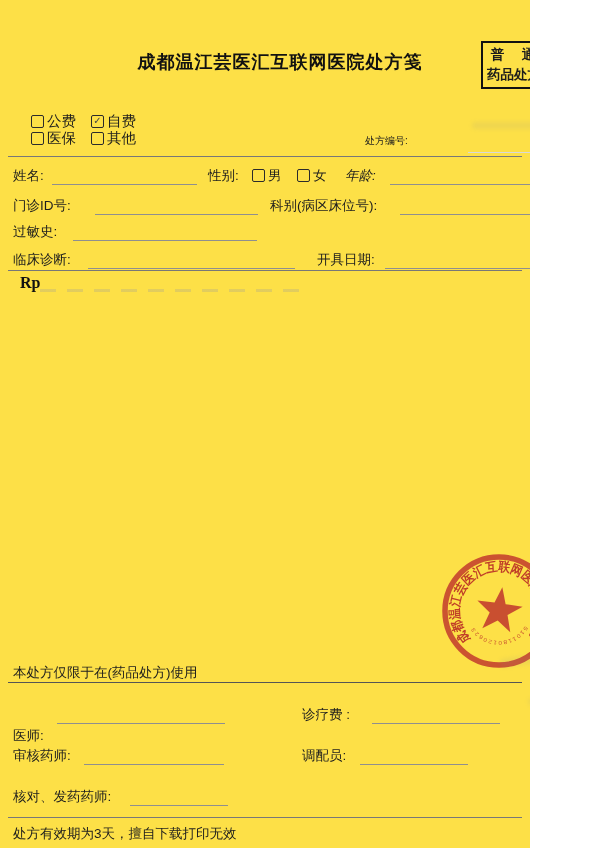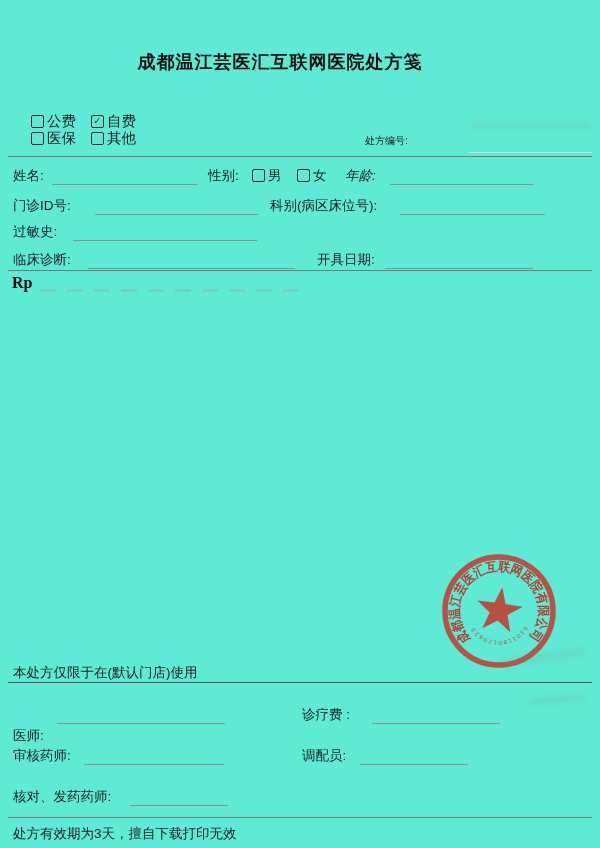--- a/index.html
+++ b/index.html
@@ -1,45 +1,49 @@
 <!DOCTYPE html>
 <html><head>
 <meta charset="utf-8">
 <style>
   html,body{margin:0;padding:0;background:#ffffff;}
-  .page{position:relative;width:600px;height:848px;background:#5eead4;overflow:hidden;
+  .page{position:relative;width:530px;height:848px;background:#fde047;overflow:hidden;
         font-family:"Liberation Sans","DejaVu Sans",sans-serif;color:#1c1c1c;}
   .title{position:absolute;left:0;top:50px;width:560px;text-align:center;
          font-size:18px;font-weight:bold;letter-spacing:1px;color:#111;}
   .badge{position:absolute;left:481px;top:41px;width:58px;border:2px solid #111;
          padding:2px 2px;font-weight:bold;font-size:13.5px;line-height:20px;text-align:center;}
   .badge .l1{letter-spacing:2px;}
   .pay{position:absolute;left:11px;top:114px;display:grid;grid-template-columns:60px 60px;row-gap:2px;font-size:14.5px;}
   .opt{display:flex;align-items:center;gap:3px;line-height:15px;white-space:nowrap;margin-left:20px;}
   .box{width:11px;height:11px;border:1.6px solid #2b2b2b;border-radius:2px;flex:none;
        font-size:10px;line-height:10px;text-align:center;color:#444;}
   .lb{position:absolute;font-size:13.5px;line-height:17px;white-space:nowrap;color:#1d1d1d;}
   .big{font-size:10px;}
   .ul{position:absolute;height:17px;border-bottom:1px solid #8f8f8f;}
   .faint{border-bottom:1px solid #d9d9d9;}
   .divider{position:absolute;left:8px;right:8px;height:0;border-top:1px solid #787878;}
   .cb{position:absolute;width:11px;height:11px;border:1.6px solid #2b2b2b;border-radius:2px;}
-  .rp{position:absolute;left:12px;top:274px;font-family:"Liberation Serif","DejaVu Serif",serif;
+  .rp{position:absolute;left:20px;top:274px;font-family:"Liberation Serif","DejaVu Serif",serif;
       font-weight:bold;font-size:16px;color:#111;}
   .dash{position:absolute;height:3px;opacity:.28;
         background:repeating-linear-gradient(90deg,#9a9a9a 0 16px,transparent 16px 27px);}
   .smudge{position:absolute;background:#8a8a8a;filter:blur(2px);opacity:.12;border-radius:3px;}
   .seal{position:absolute;left:424px;top:536px;}
 </style>
 </head>
 <body>
 
 <div class="page">
 
   <div class="title">成都温江芸医汇互联网医院处方笺</div>
+  <div class="badge">
+    <div class="l1">普　通</div>
+    <div class="l2">药品处方</div>
+  </div>
 
   <div class="pay">
     <div class="opt">
       <span class="box"></span>
       <span>公费</span>
     </div>
     <div class="opt">
       <span class="box">✓</span>
       <span>自费</span>
     </div>
@@ -95,21 +99,21 @@
     <circle cx="75" cy="75" r="54" fill="none" stroke="#c23a2d" stroke-width="5.5" opacity="0.85"></circle>
     <polygon points="75,51 80.6,67.3 97.8,67.6 84,77.9 89.1,94.4 75,84.5 60.9,94.4 66,77.9 52.2,67.6 69.4,67.3" fill="#c23a2d" opacity="0.88" transform="rotate(8 75 75)"></polygon>
     <text font-size="13" font-weight="bold" fill="#bb3126" opacity="0.92" font-family="Liberation Sans, DejaVu Sans, sans-serif">
       <textPath href="#arcT" startOffset="0" textLength="186" lengthAdjust="spacingAndGlyphs">成都温江芸医汇互联网医院有限公司</textPath>
     </text>
     <text font-size="5.5" fill="#bf352a" opacity="0.8" letter-spacing="1" font-family="Liberation Sans, DejaVu Sans, sans-serif">
       <textPath href="#arcB" startOffset="0" textLength="62" lengthAdjust="spacingAndGlyphs">5101180120623</textPath>
     </text>
   </svg>
 
-  <span class="lb" style="left:13px;top:664px;">本处方仅限于在(默认门店)使用</span>
+  <span class="lb" style="left:13px;top:664px;">本处方仅限于在(药品处方)使用</span>
   <div class="divider" style="top:682px;border-top-color:#555;"></div>
   <div class="smudge" style="left:500px;top:653px;width:88px;height:9px;transform:rotate(-8deg);"></div>
   <div class="smudge" style="left:528px;top:696px;width:58px;height:7px;transform:rotate(-5deg);"></div>
 
   <span class="lb" style="left:13px;top:727px;">医师:</span>
   <span class="ul" style="left:57px;top:706px;width:168px;"></span>
   <span class="lb" style="left:302px;top:706px;">诊疗费 :</span>
   <span class="ul" style="left:372px;top:706px;width:128px;"></span>
 
   <span class="lb" style="left:13px;top:747px;">审核药师:</span>

